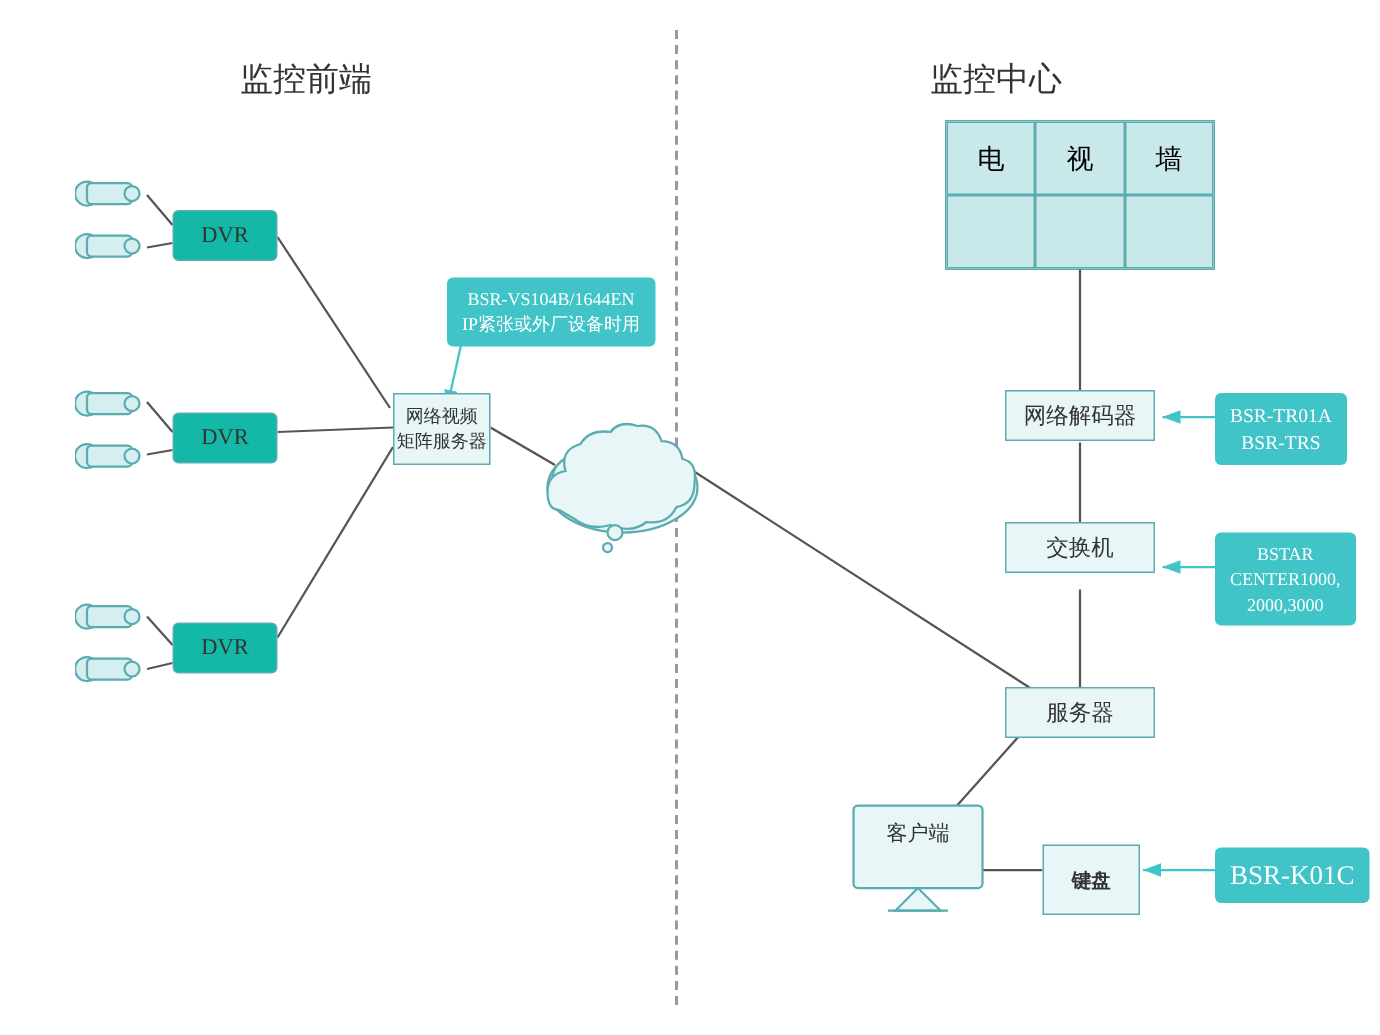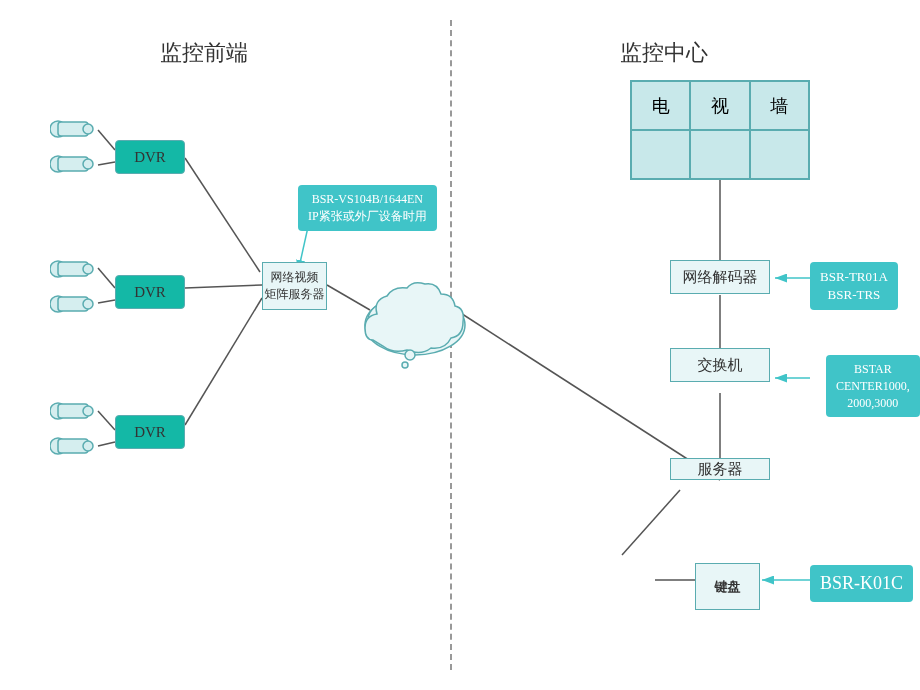--- a/index.html
+++ b/index.html
@@ -284,30 +284,44 @@
 
   <div class="teal-label" style="left:810px; top:262px; font-size:13px;">
     <span style="white-space:pre-line;">BSR-TR01A
 BSR-TRS</span>
   </div>
 
   <div class="rect-box" style="left:670px; top:348px; width:100px; height:34px;">
     <span>交换机</span>
   </div>
 
-  <div class="teal-label" style="left:810px; top:355px; font-size:12px;margin-left:16px;">
+  <div class="teal-label" style="left:810px; top:355px; font-size:12px;">
     <span style="white-space:pre-line;">BSTAR
 CENTER1000,
 2000,3000</span>
   </div>
 
-  <div class="rect-box" style="left:670px; top:458px; width:100px; height:22px;">
+  <div class="rect-box" style="left:670px; top:458px; width:100px; height:34px;">
     <span>服务器</span>
   </div>
 
+  <div style="position:absolute; left:567px; top:535px;">
+    
+    <svg width="90" height="75" viewBox="0 0 90 75">
+
+      <rect x="2" y="2" width="86" height="55" rx="3" fill="#e8f6f7" stroke="#5aacb0" stroke-width="1.5"></rect>
+
+      <polygon points="45,57 30,72 60,72" fill="#e8f6f7" stroke="#5aacb0" stroke-width="1.5"></polygon>
+
+      <line x1="25" y1="72" x2="65" y2="72" stroke="#5aacb0" stroke-width="1.5"></line>
+    </svg>
+    <div style="position:absolute; top:12px; left:0; width:90px; text-align:center; font-size:14px; color:#333;">
+      <span>客户端</span>
+    </div>
+  </div>
 
   <div class="rect-box" style="left:695px; top:563px; width:65px; height:47px; font-size:13px;font-weight:bold;">
     <span>键盘</span>
   </div>
 
   <div class="teal-label" style="left:810px; top:565px; font-size:18px;">
     <span>BSR-K01C</span>
   </div>
 
 </div>

